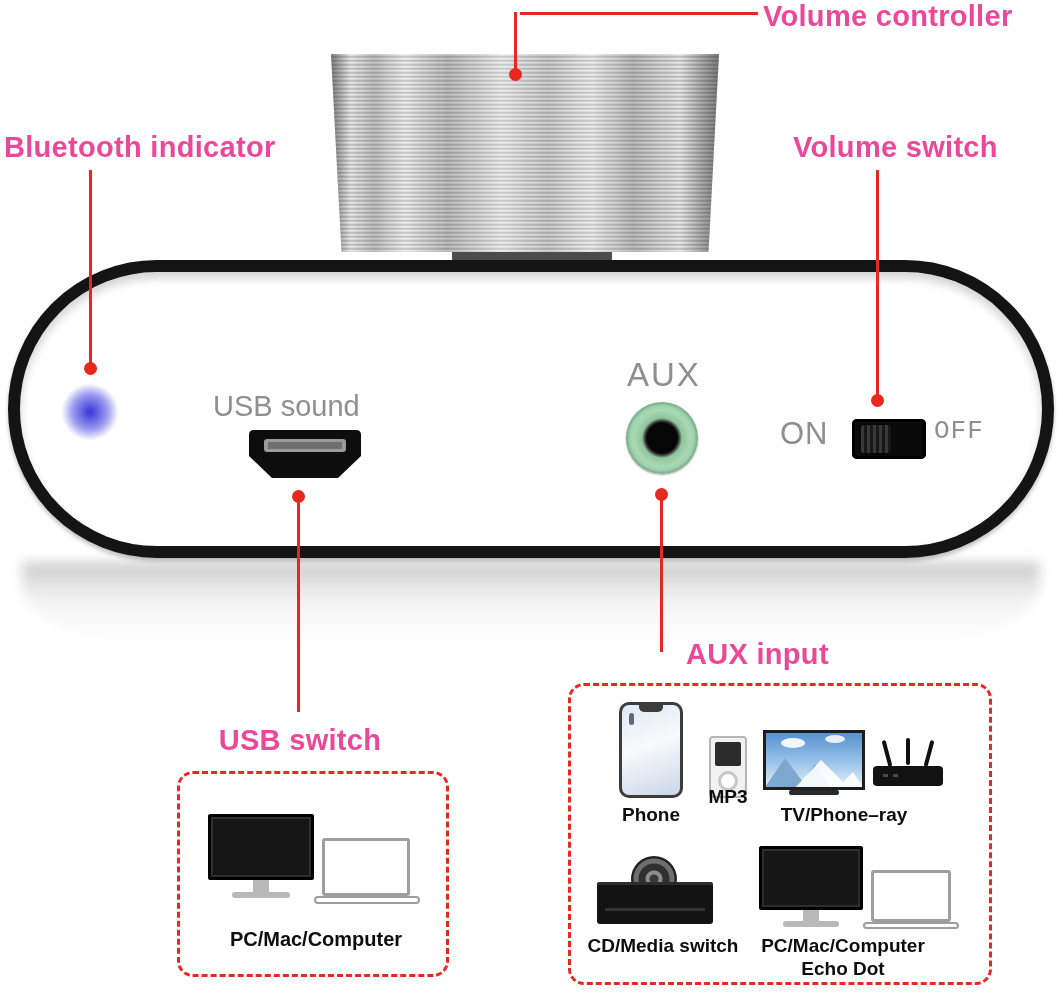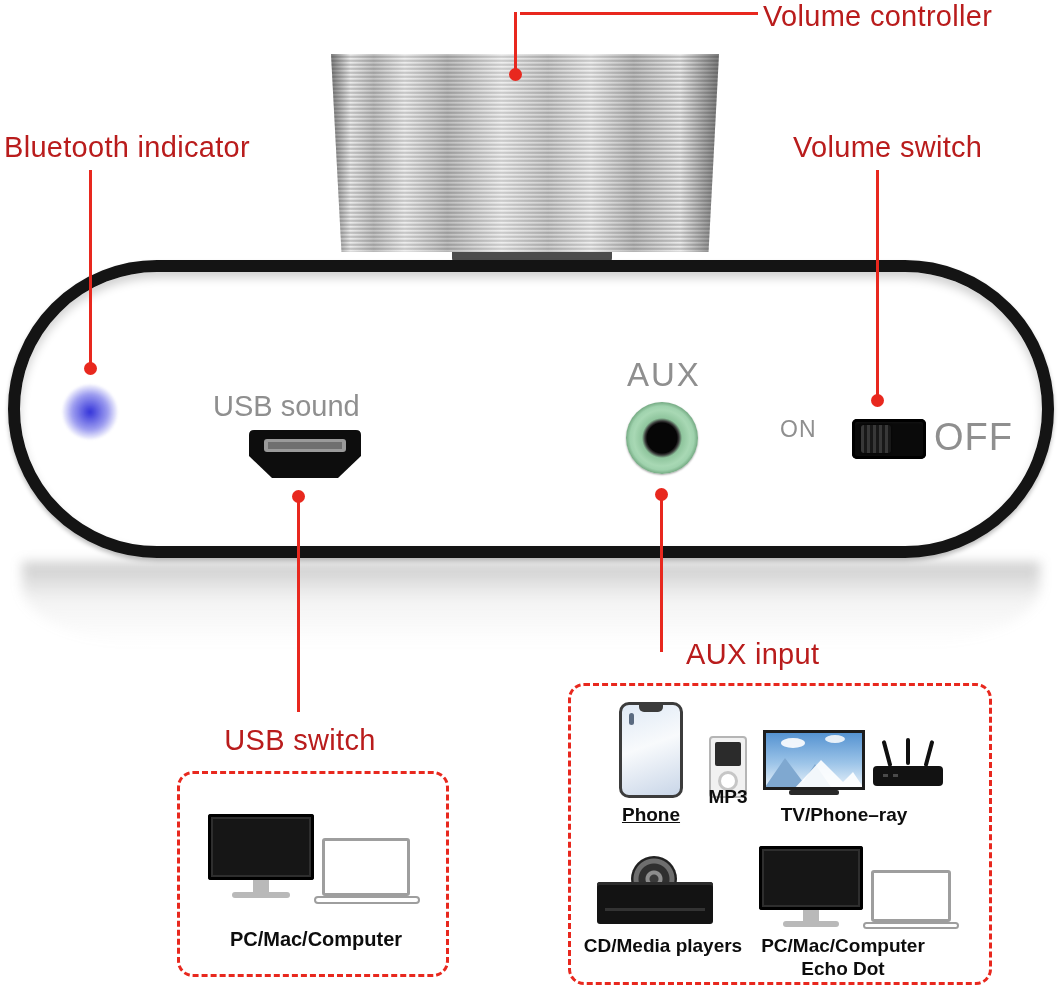--- a/index.html
+++ b/index.html
@@ -8,21 +8,21 @@
     width: 1063px; height: 998px; position: relative;
     background: #ffffff; overflow: hidden;
     font-family: "Liberation Sans", sans-serif; color: #111;
   }
   .abs { position: absolute; }
 
   
   .red-v { position: absolute; width: 3px; background: #e8281e; }
   .red-h { position: absolute; height: 3px; background: #e8281e; }
   .red-dot { position: absolute; width: 13px; height: 13px; border-radius: 50%; background: #e8281e; }
-  .callout { position: absolute; font-size: 29px; font-weight: 400; color: #b91c1c; letter-spacing: .3px; white-space: nowrap; }
+  .callout { position: absolute; font-size: 29px; font-weight: 700; color: #ec4899; letter-spacing: .3px; white-space: nowrap; }
 
   
   .knob {
     position: absolute; left: 331px; top: 54px; width: 388px; height: 198px;
     background:
       linear-gradient(90deg,
         rgba(40,40,40,.55) 0%, rgba(255,255,255,.15) 5%,
         rgba(110,110,110,.30) 11%, rgba(255,255,255,.25) 19%,
         rgba(90,90,90,.28) 30%, rgba(255,255,255,.30) 44%,
         rgba(120,120,120,.22) 56%, rgba(255,255,255,.28) 67%,
@@ -122,25 +122,25 @@
 <div class="gray-label" style="left:213px; top:390px; font-size:29px;">USB sound</div>
 <svg class="abs" style="left:249px; top:430px;" width="112" height="48" viewBox="0 0 112 48">
   <path d="M5 0 H107 Q112 0 112 5 V26 L89 48 H23 L0 26 V5 Q0 0 5 0 Z" fill="#0d0d0d"></path>
   <rect x="15" y="9" width="82" height="13" rx="3" fill="#9a9a9a"></rect>
   <rect x="19" y="12" width="74" height="7" fill="#6f6f6f"></rect>
 </svg>
 
 <div class="gray-label" style="left:627px; top:356px; font-size:33px; letter-spacing:2px;">AUX</div>
 <div class="jack"></div>
 
-<div class="gray-label" style="left:780px; top:416px; font-size:23px; letter-spacing:1px;">ON</div>
+<div class="gray-label" style="left:780px; top:416px; font-size:31px; letter-spacing:1px;">ON</div>
 <div class="switch">
   <div class="switch-knob"></div>
 </div>
-<div class="gray-label" style="left:934px; top:416px; font-size:38px; letter-spacing:1px;">OFF</div>
+<div class="gray-label" style="left:934px; top:416px; font-size:26px; letter-spacing:1px;font-family:Liberation Mono, monospace;">OFF</div>
 
 <div class="red-h" style="left:520px; top:12px; width:238px;"></div>
 <div class="red-v" style="left:514px; top:12px; height:60px;"></div>
 <div class="red-dot" style="left:509px; top:68px;"></div>
 <div class="callout" style="left:763px; top:0px;">Volume controller</div>
 
 <div class="callout" style="left:4px; top:131px;text-align:center;">Bluetooth indicator</div>
 <div class="red-v" style="left:89px; top:170px; height:196px;"></div>
 <div class="red-dot" style="left:84px; top:362px;"></div>
 
@@ -202,37 +202,37 @@
 
   <div class="abs" style="left:302px; top:52px; width:70px; height:54px;">
     <div class="router-antenna" style="left:12px; top:2px; transform:rotate(-15deg);"></div>
     <div class="router-antenna" style="left:33px; top:0px;"></div>
     <div class="router-antenna" style="left:54px; top:2px; transform:rotate(15deg);"></div>
     <div class="router-body"></div>
     <div class="router-led" style="left:10px;"></div>
     <div class="router-led" style="left:20px;"></div>
   </div>
 
-  <div class="bold-caption" style="left:30px; top:118px; width:100px;text-decoration:underline;">Phone</div>
+  <div class="bold-caption" style="left:30px; top:118px; width:100px;">Phone</div>
   <div class="bold-caption" style="left:124px; top:100px; width:66px;">MP3</div>
   <div class="bold-caption" style="left:188px; top:118px; width:170px;">TV/Phone–ray</div>
 
   <div class="abs" style="left:26px; top:170px; width:116px; height:70px;">
     <div class="cd-disc"></div>
     <div class="cd-box"></div>
     <div class="cd-slot"></div>
   </div>
 
   <div>
     <div class="screen-solid" style="left:188px; top:160px; width:104px; height:64px;"></div>
     <div class="stand-neck" style="left:232px; top:224px; width:16px; height:11px;"></div>
     <div class="stand-base" style="left:212px; top:235px; width:56px; height:6px;"></div>
   </div>
 
   <div>
     <div class="laptop-screen" style="left:300px; top:184px; width:80px; height:52px;"></div>
     <div class="laptop-base" style="left:292px; top:236px; width:96px; height:7px;"></div>
   </div>
 
-  <div class="bold-caption" style="left:8px; top:249px; width:168px;">CD/Media players</div>
+  <div class="bold-caption" style="left:8px; top:249px; width:168px;">CD/Media switch</div>
   <div class="bold-caption" style="left:182px; top:249px; width:180px;">PC/Mac/Computer</div>
   <div class="bold-caption" style="left:182px; top:272px; width:180px;">Echo Dot</div>
 </div>
 
 </body></html>

